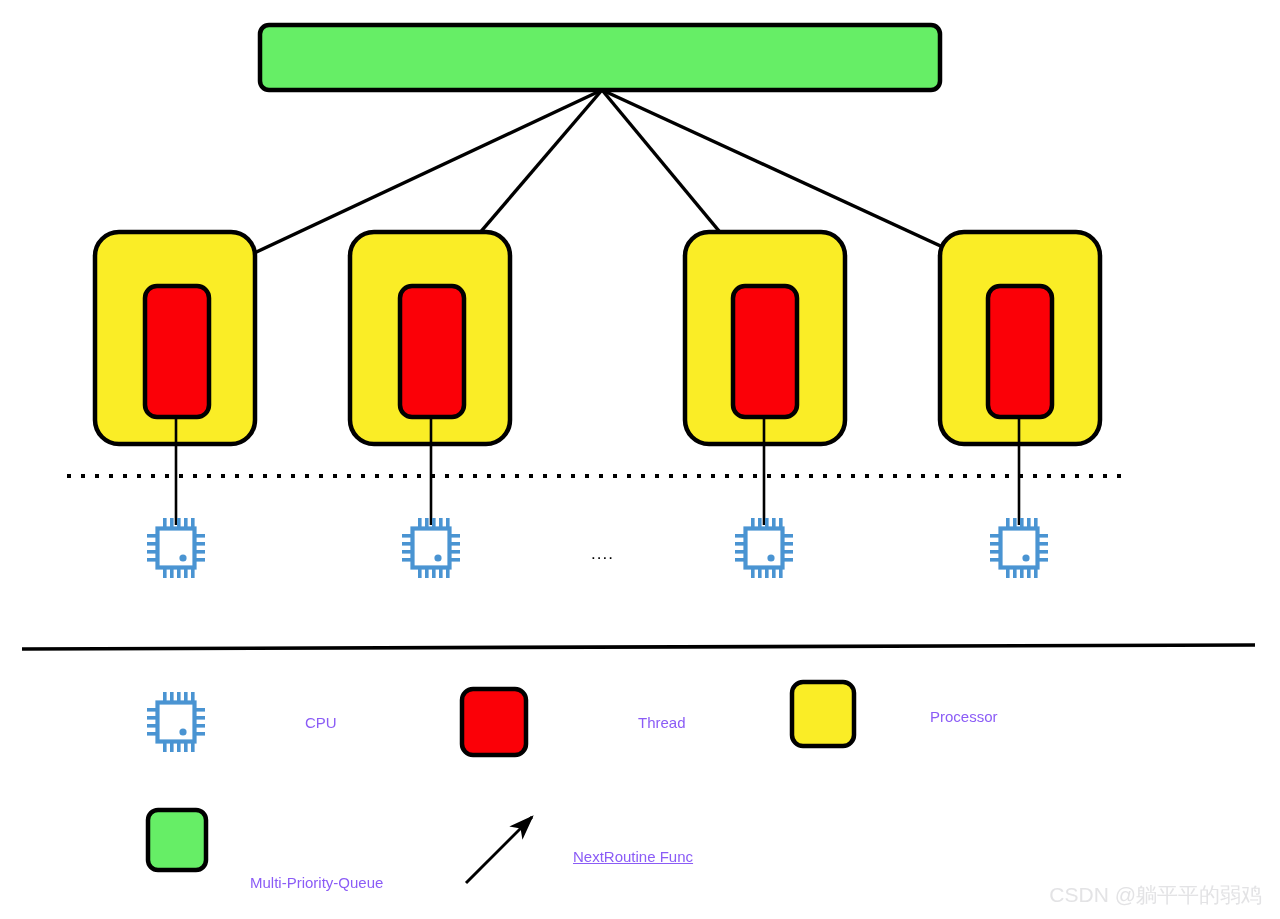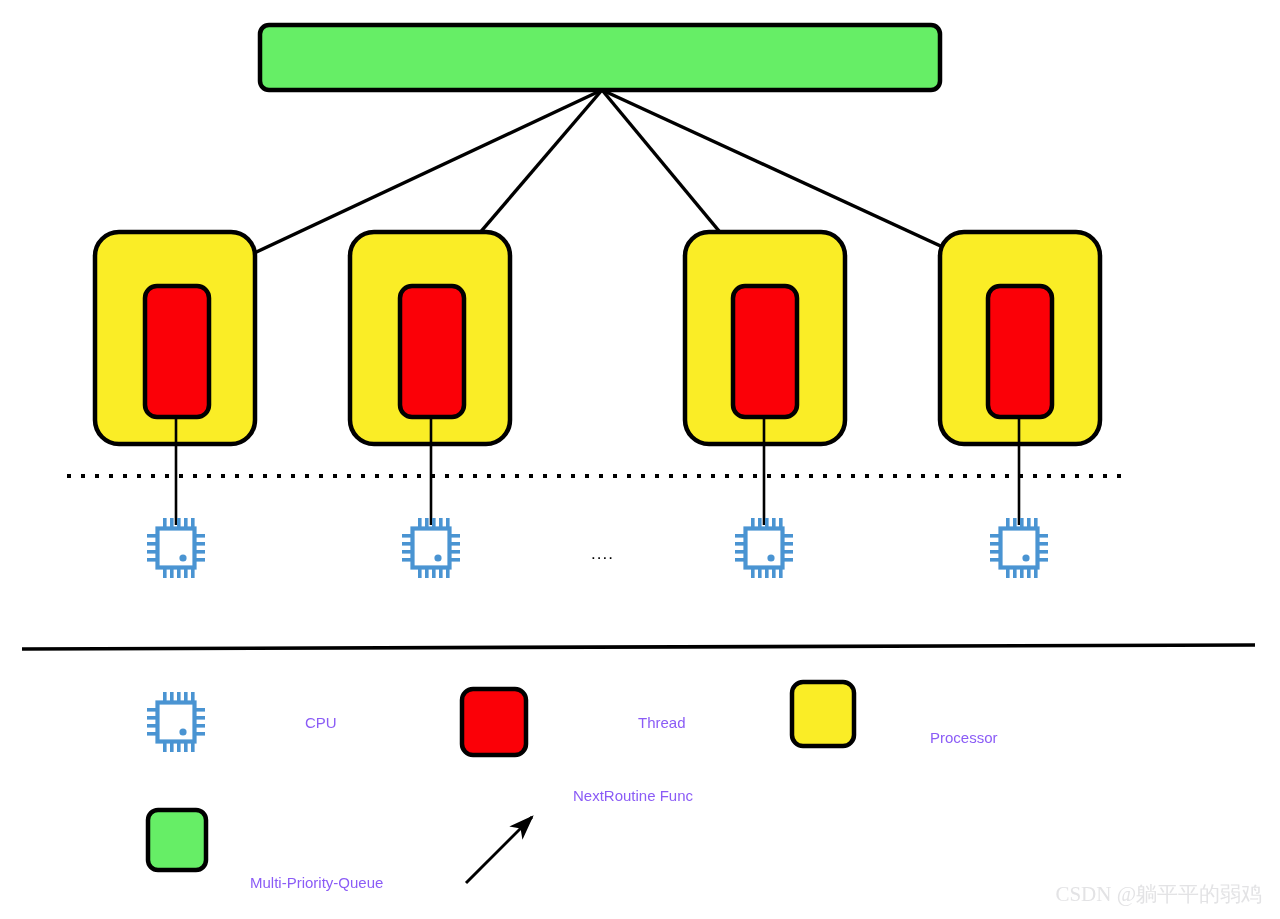--- a/index.html
+++ b/index.html
@@ -36,21 +36,21 @@
     font-size: 17px;
     letter-spacing: 1px;
     line-height: 1;
     white-space: nowrap;
   }
   .watermark {
     position: absolute;
     right: 18px;
     bottom: 14px;
     color: #e3e3e5;
-    font-family: Liberation Serif, serif;
+    font-family: Liberation Sans, sans-serif;
     font-size: 21px;
     line-height: 1;
     white-space: nowrap;
     user-select: none;
   }
 </style>
 </head>
 <body>
 
 <svg id="canvas" viewBox="0 0 1280 919" xmlns="http://www.w3.org/2000/svg">
@@ -138,17 +138,17 @@
 
   <rect x="148" y="810" width="58" height="60" rx="10" ry="10" fill="#66ee66" stroke="#000000" stroke-width="4.5"></rect>
 
   <line x1="466" y1="883" x2="532" y2="817" stroke="#000000" stroke-width="3" marker-end="url(#arrowheadLegend)"></line>
 </svg>
 
 <span class="dots-label" style="left:591px; top:545px;">....</span>
 
 <span class="lbl" style="left:305px; top:715px;">CPU</span>
 <span class="lbl" style="left:638px; top:715px;">Thread</span>
-<span class="lbl" style="left:930px; top:730px;">Processor</span>
+<span class="lbl" style="left:930px; top:709px;">Processor</span>
 <span class="lbl" style="left:250px; top:835px;margin-top:40px;">Multi-Priority-Queue</span>
-<span class="lbl" style="left:573px; top:788px;">NextRoutine Func</span>
+<span class="lbl" style="left:573px; top:849px;text-decoration:underline;">NextRoutine Func</span>
 
 <span class="watermark">CSDN @躺平平的弱鸡</span>
 
 </body></html>

